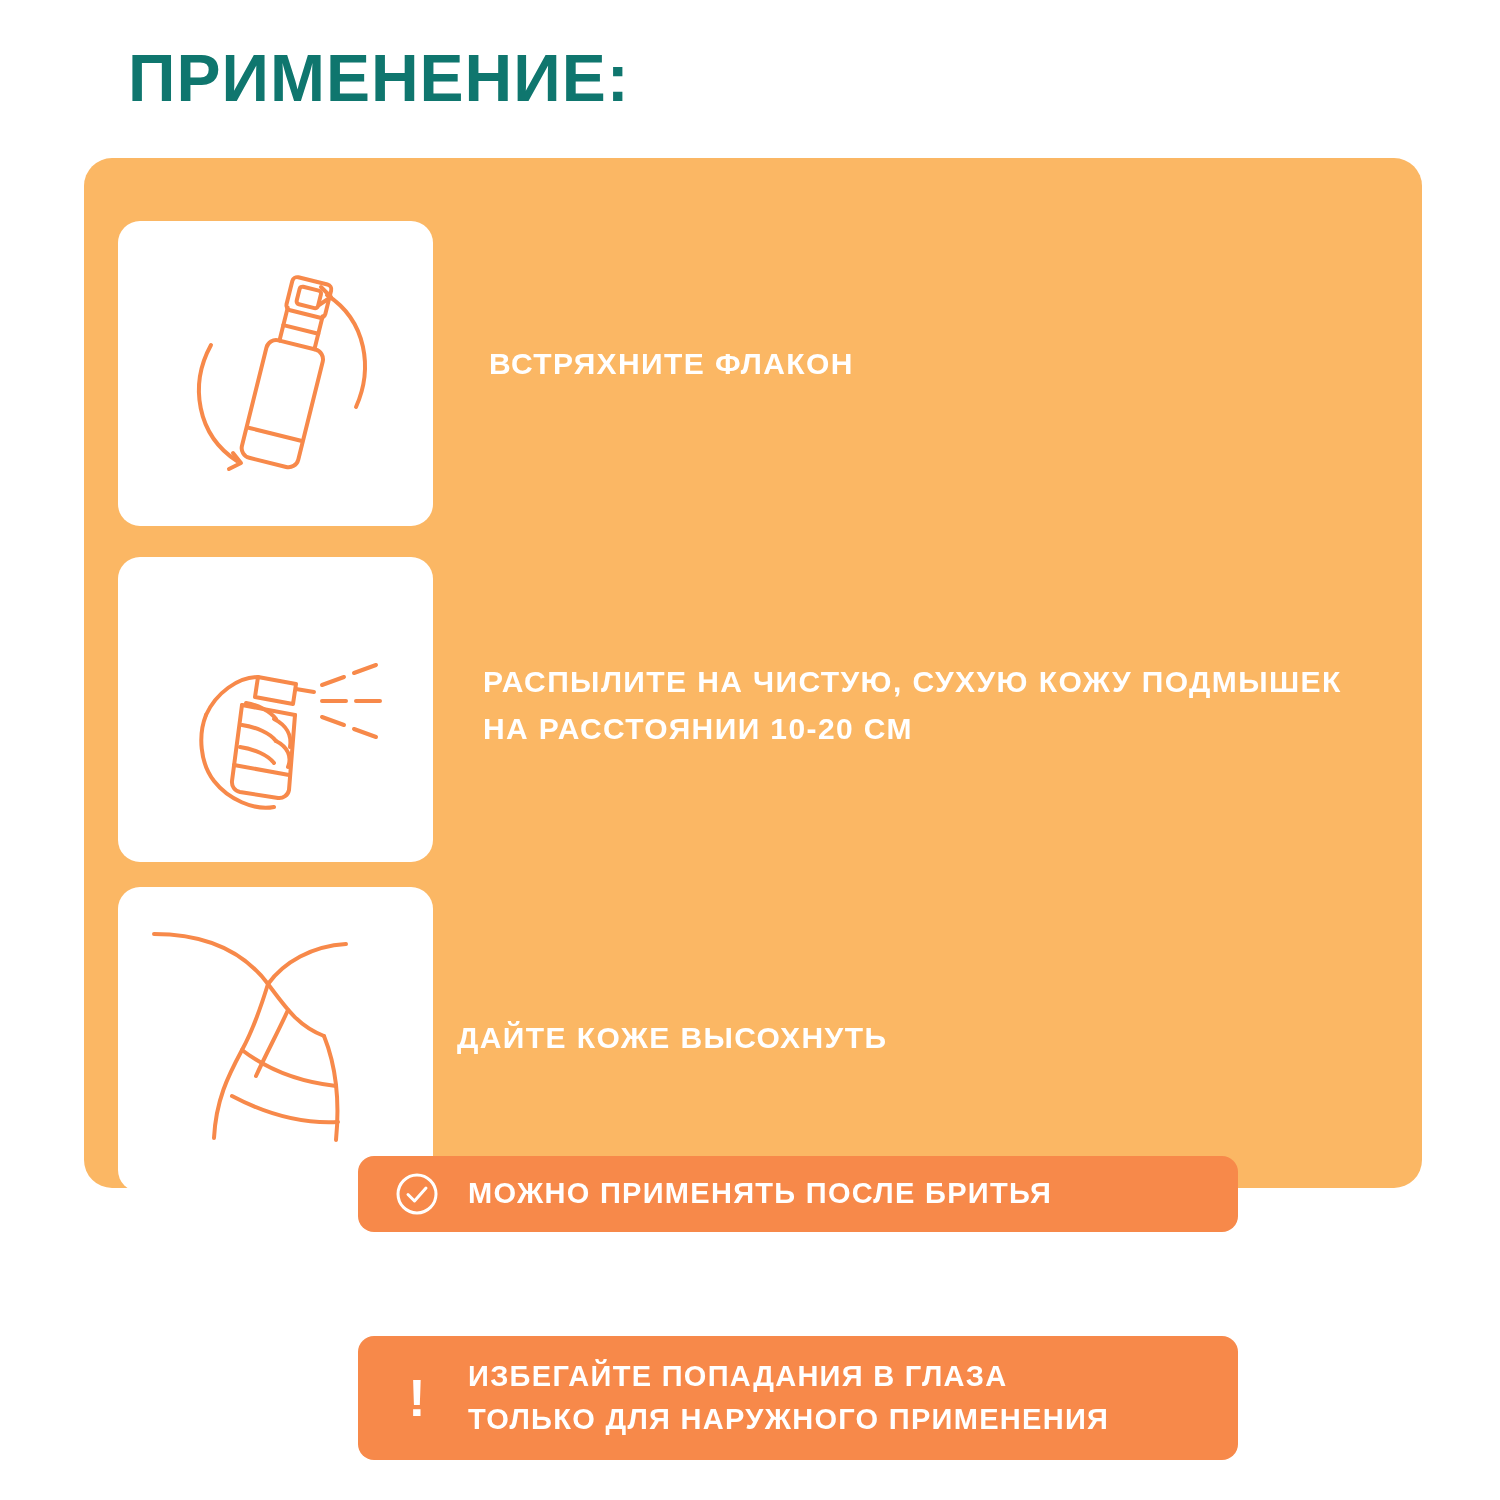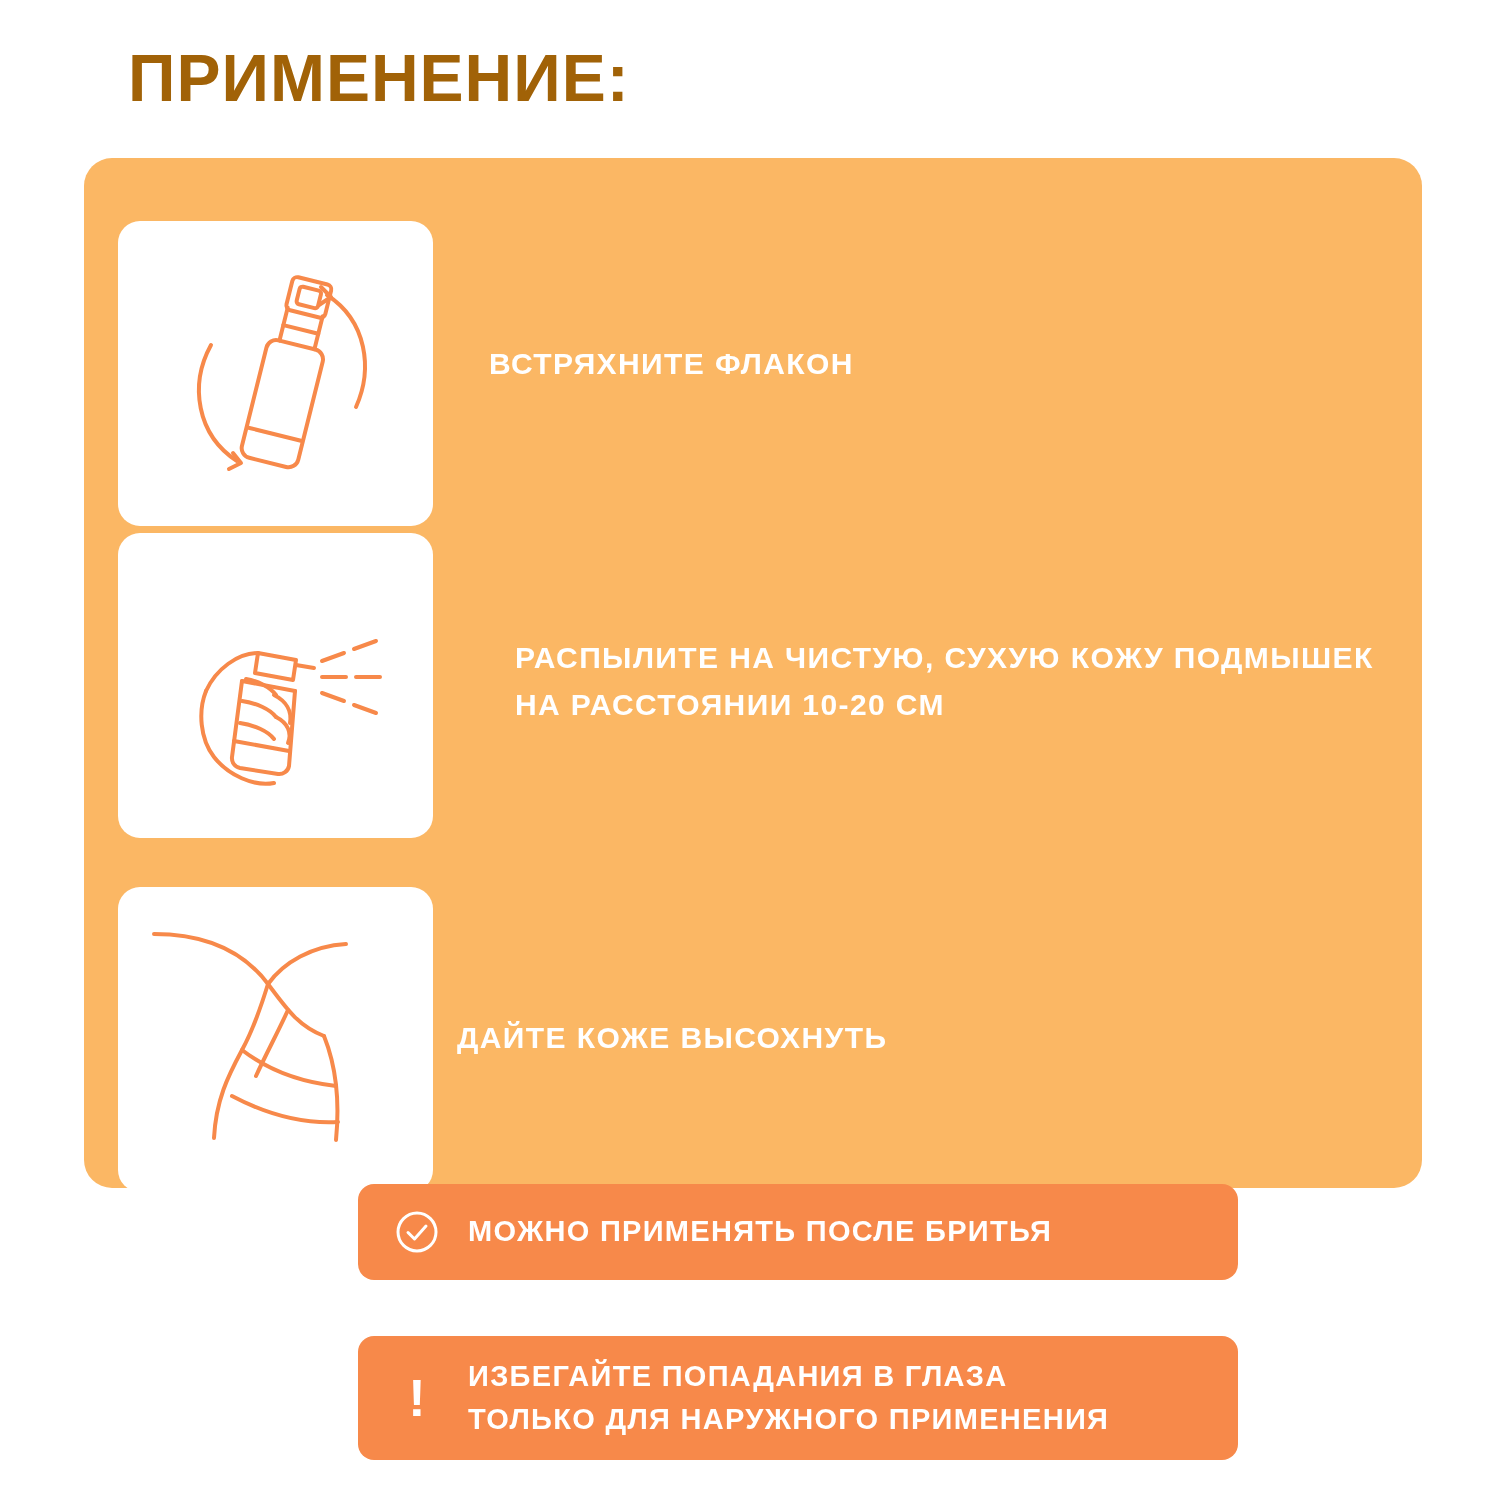--- a/index.html
+++ b/index.html
@@ -23,21 +23,21 @@
   }
 
   
   .title {
     position: absolute;
     left: 128px;
     top: 42px;
     font-size: 66px;
     font-weight: bold;
     letter-spacing: 1px;
-    color: #a16207;
+    color: #0f766e;
     line-height: 1.1;
     white-space: nowrap;
   }
 
   
   .panel {
     position: absolute;
     left: 84px;
     top: 158px;
     width: 1338px;
@@ -56,21 +56,21 @@
   }
 
   .step {
     position: absolute;
     left: 34px;
     width: 1270px;
     display: flex;
     align-items: flex-start;
   }
   .step-1 { top: 24px; }
-  .step-2 { top: 336px; gap: 32px; }
+  .step-2 { top: 360px; }
   .step-3 { top: 690px; }
 
   .thumb {
     width: 315px;
     height: 305px;
     background: #ffffff;
     border-radius: 22px;
     flex: 0 0 auto;
     position: relative;
     display: flex;
@@ -98,22 +98,22 @@
     left: 358px;
     width: 880px;
     background: #F7894A;
     border-radius: 16px;
     display: flex;
     align-items: center;
     box-sizing: border-box;
     padding: 0 26px;
   }
   .note-ok {
-    top: 1184px;
-    height: 96px;
+    top: 1156px;
+    height: 76px;
   }
   .note-warn {
     top: 1336px;
     height: 124px;
   }
   .note-icon {
     flex: 0 0 auto;
     width: 66px;
     display: flex;
     align-items: center;

